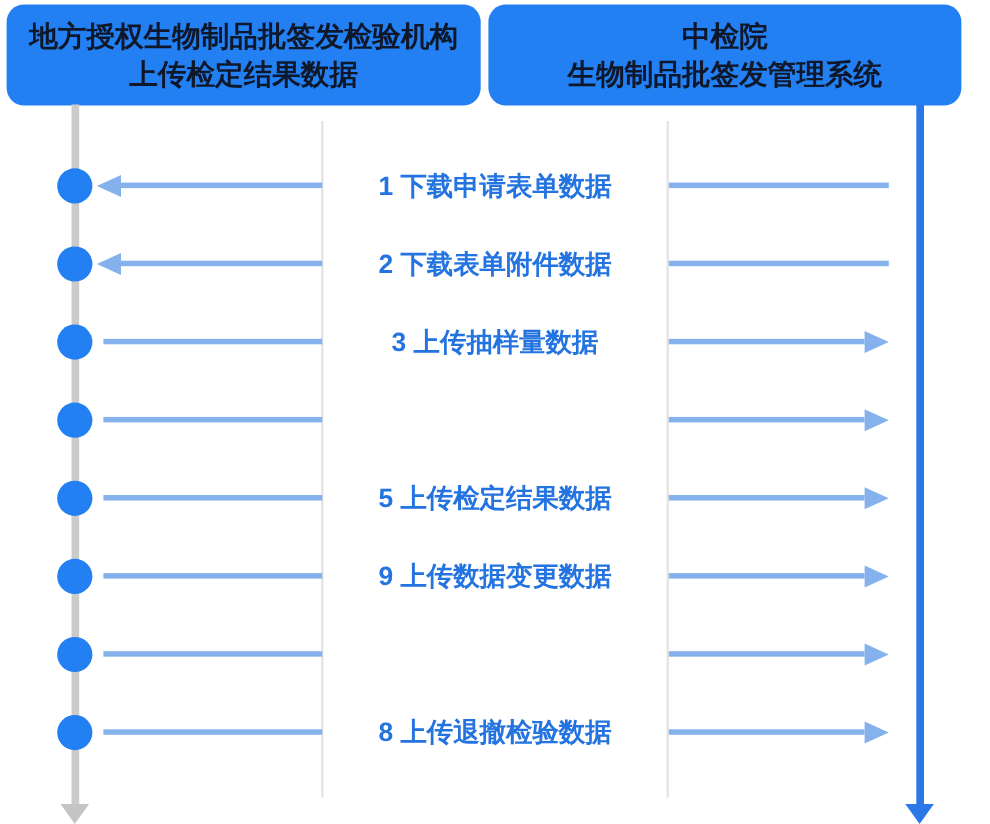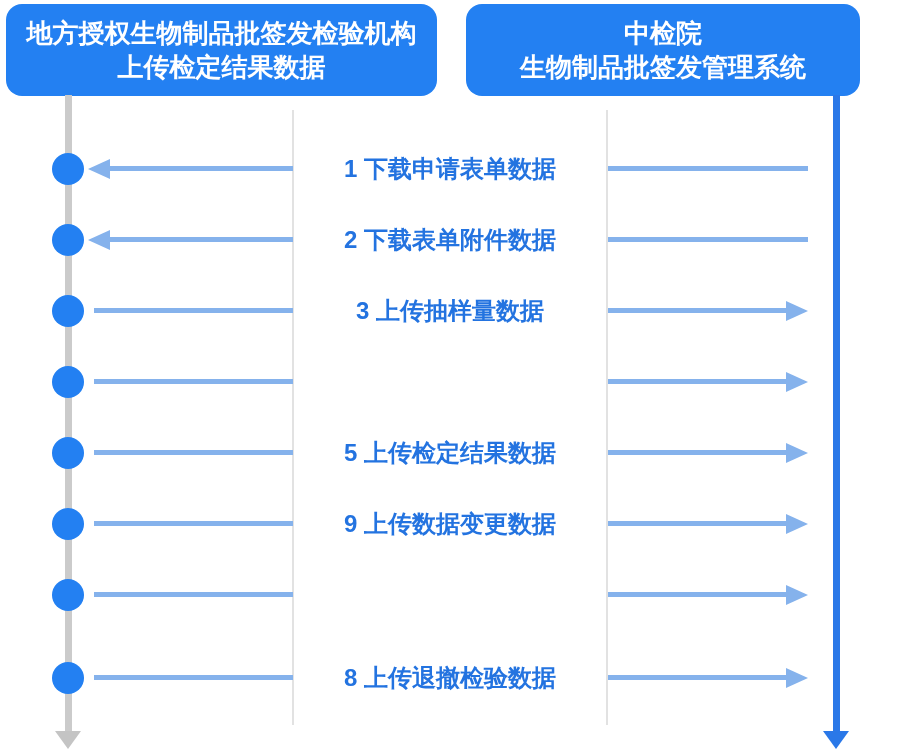--- a/index.html
+++ b/index.html
@@ -11,26 +11,26 @@
     --divider:#e2e2e2;
   }
   html,body{margin:0;padding:0;background:#ffffff;}
   #canvas{
     position:relative;width:900px;height:749px;background:#ffffff;overflow:hidden;
     font-family:"Liberation Sans", sans-serif;
   }
   
   .sys-box{
     position:absolute;top:4px;height:92px;background:var(--blue);
-    border-radius:16px;color:#ffffff;font-weight:bold;font-size:26px;
+    border-radius:16px;color:#0f172a;font-weight:bold;font-size:26px;
     display:flex;flex-direction:column;align-items:center;justify-content:center;
     line-height:34px;text-align:center;
   }
   #sys-left{left:6px;width:431px;}
-  #sys-right{left:466px;width:394px;}
+  #sys-right{left:444px;width:430px;}
   
   .lifeline{position:absolute;top:95px;height:638px;width:7px;}
   #lifeline-left{left:65px;background:var(--gray-line);}
   #lifeline-right{left:833px;background:var(--line-blue);}
   .lifeline-end{
     position:absolute;top:731px;width:0;height:0;
     border-left:13px solid transparent;border-right:13px solid transparent;
   }
   #lifeline-left-end{left:55px;border-top:18px solid #c4c4c4;}
   #lifeline-right-end{left:823px;border-top:18px solid var(--line-blue);}
@@ -39,21 +39,21 @@
   #divider-right{left:606px;}
   
   .row{position:absolute;left:0;width:900px;height:32px;}
   #rows .row:nth-child(1){top:153px;}
   #rows .row:nth-child(2){top:224px;text-align:center;}
   #rows .row:nth-child(3){top:295px;padding-left:25px;}
   #rows .row:nth-child(4){top:366px;}
   #rows .row:nth-child(5){top:437px;}
   #rows .row:nth-child(6){top:508px;}
   #rows .row:nth-child(7){top:579px;}
-  #rows .row:nth-child(8){top:650px;margin-top:12px;}
+  #rows .row:nth-child(8){top:650px;}
   .dot{
     position:absolute;left:52px;top:0;width:32px;height:32px;border-radius:50%;
     background:var(--blue);
   }
   .lseg,.rseg{position:absolute;top:13px;height:5px;background:var(--arrow-blue);}
   .lhead,.rhead{position:absolute;top:6px;width:0;height:0;
     border-top:10px solid transparent;border-bottom:10px solid transparent;}
   
   .dir-left .lseg{left:108px;width:185px;}
   .dir-left .lhead{left:88px;border-right:22px solid var(--arrow-blue);}

